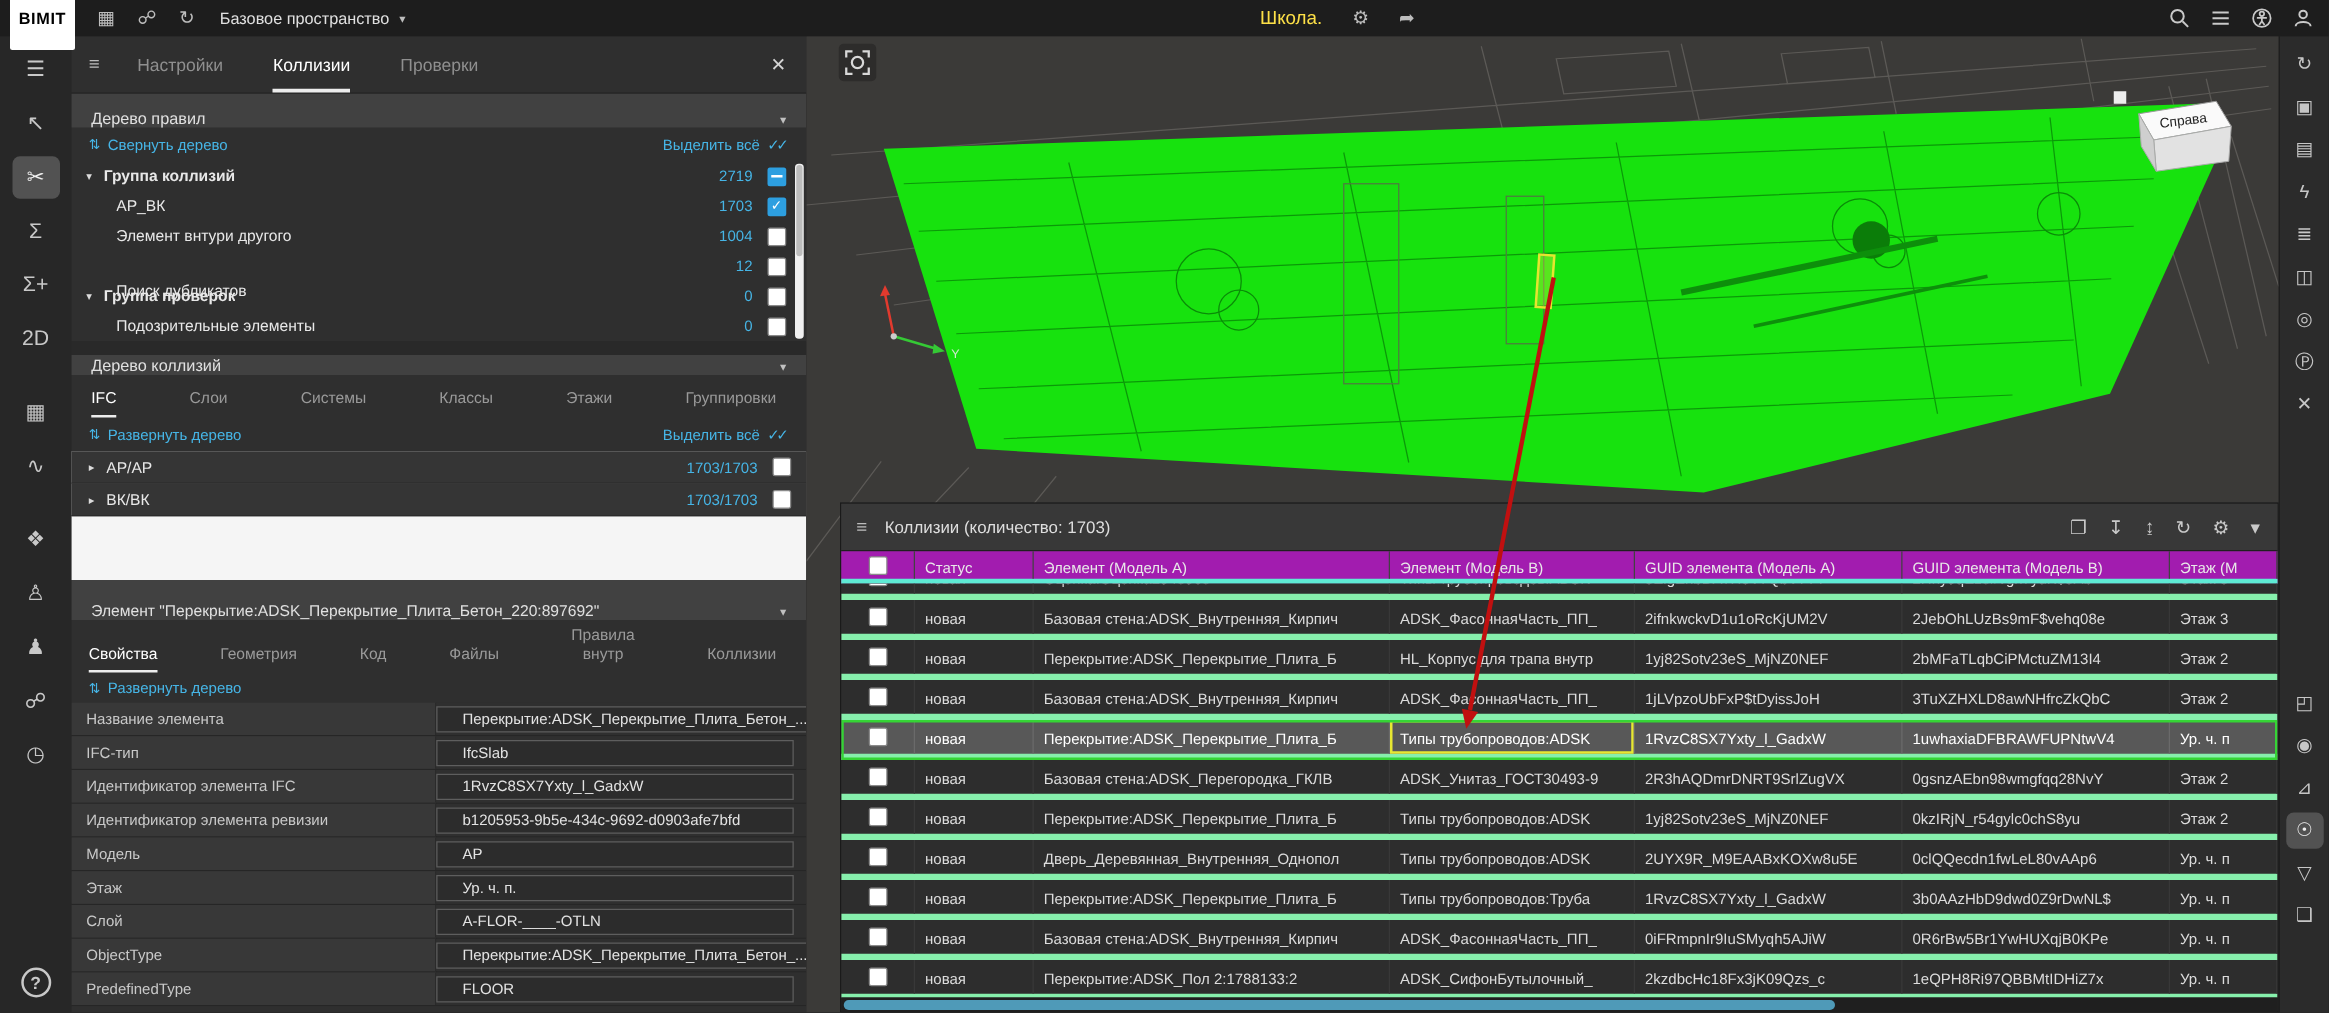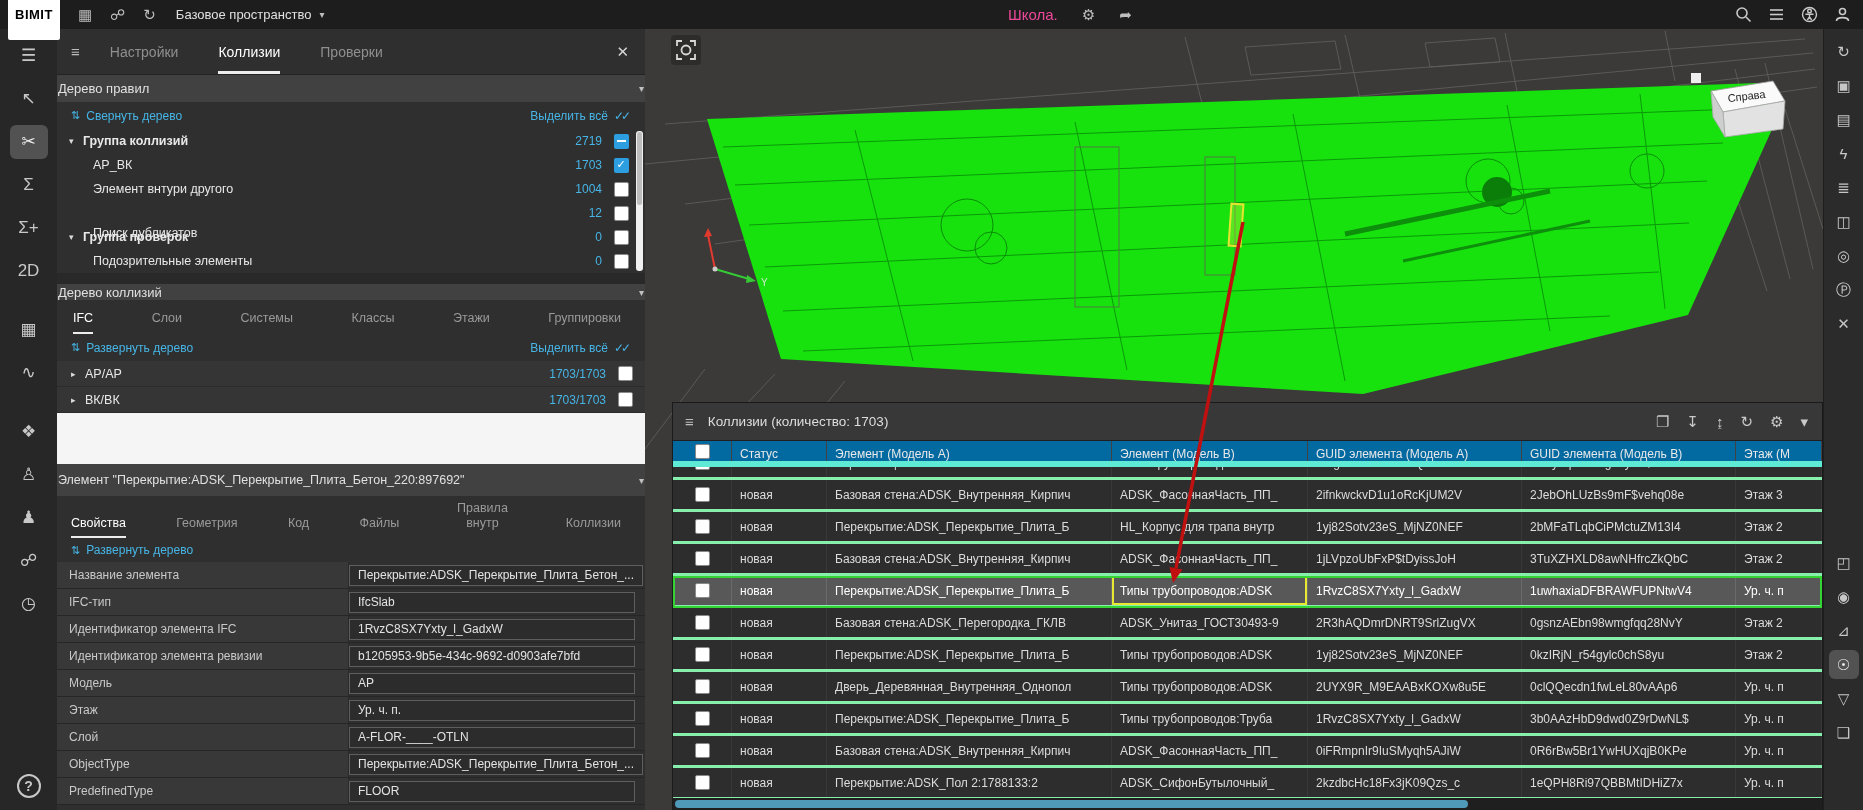--- a/index.html
+++ b/index.html
@@ -8,21 +8,21 @@
 
   
   .topbar{position:absolute;left:0;top:0;width:1863px;height:29px;background:#1d1d1d;
     display:flex;align-items:center;z-index:20}
   .logo{margin-left:8px;background:#fff;color:#000;font-weight:bold;font-size:13px;
     padding:18px 7px;border-radius:2px;letter-spacing:.5px}
   .tico{color:#bdbdbd;font-size:15px;line-height:29px;margin-left:18px;cursor:default}
   .wsel{display:flex;align-items:center;margin-left:20px;font-size:13px;color:#e0e0e0;gap:8px}
   .wsel .caret{font-size:10px;color:#bdbdbd}
   .tb-center{position:absolute;left:1008px;top:0;height:29px;display:flex;align-items:center;gap:24px}
-  .proj{font-size:15px;color:#ec4899}
+  .proj{font-size:15px;color:#fde047}
   .tb-center .tico{margin-left:0}
   .tb-right{position:absolute;right:12px;top:0;height:29px;display:flex;align-items:center;gap:16px}
   .tb-right svg{display:block}
 
   
   .left-toolbar{position:absolute;left:0;top:29px;width:57px;height:781px;background:#272727;
     display:flex;flex-direction:column;align-items:center;padding:10px 0 12px;z-index:15}
   .lt-items{display:flex;flex-direction:column;align-items:center;gap:9px}
   .tool{width:38px;height:34px;line-height:34px;text-align:center;font-size:17px;color:#c8c8c8}
   .tool.active{background:#525252;border-radius:6px;color:#f0f0f0}
@@ -41,21 +41,21 @@
   
   .left-panel{position:absolute;left:57px;top:29px;width:588px;height:781px;background:#2f2f2f;
     overflow:hidden;z-index:10}
   .lp-tabs{height:46px;display:flex;align-items:stretch;border-bottom:1px solid #232323}
   .burger{color:#bdbdbd;font-size:15px;align-self:center;margin-left:14px}
   .ltab-wrap{display:flex;gap:40px;margin-left:30px}
   .ltab{display:flex;align-items:center;font-size:14px;color:#8f8f8f;border-bottom:3px solid transparent;padding-top:3px}
   .ltab.active{color:#fff;border-bottom-color:#ededed}
   .lclose{margin-left:auto;margin-right:16px;align-self:center;color:#d5d5d5;font-size:15px}
 
-  .sec-h{height:27px;display:flex;align-items:center;padding:0 1px;background:#414141;
+  .sec-h{height:27px;display:flex;align-items:flex-end;padding:0 16px;background:#414141;
     color:#e0e0e0;font-size:13px}
   .sec-h .chev{margin-left:auto;color:#c0c0c0;font-size:10px}
   .elem-h{height:32px;font-size:12.5px}
   .link-row{height:27px;display:flex;align-items:center;padding:0 14px;font-size:12px}
   .blue{color:#46b5e6}
   .link{display:flex;align-items:center;gap:6px}
   .right-link{margin-left:auto}
   .dcheck{letter-spacing:-3px;padding-right:3px}
   .lnk-ico{font-size:11px}
 
@@ -88,42 +88,42 @@
     padding-bottom:6px;border-bottom:2px solid transparent}
   .etab.active{color:#fff;border-bottom-color:#ededed}
   .elem-link{height:24px}
 
   .props{overflow:hidden}
   .prow{display:grid;grid-template-columns:292px 1fr;height:27px;border-bottom:1px solid #262626}
   .plab{background:#383838;border-right:1px solid #2a2a2a;padding-left:12px;line-height:26px;
     font-size:12px;color:#c9c9c9;white-space:nowrap;overflow:hidden}
   .pval{background:#2f2f2f;display:flex;align-items:center}
   .pbox{margin:0 10px 0 0;width:100%;height:21px;border:1px solid #5e5e5e;background:#2c2c2c;
-    color:#e3e3e3;font-size:12px;line-height:19px;padding:0 8px;white-space:nowrap;overflow:hidden}
+    color:#e3e3e3;font-size:12px;line-height:19px;padding:0 20px;white-space:nowrap;overflow:hidden}
 
   
   .viewport{position:absolute;left:645px;top:29px;width:1178px;height:781px;background:#3b3a38;overflow:hidden}
   .focus-btn{position:absolute;left:26px;top:6px;width:30px;height:30px;background:#2d2c2b;
     border-radius:4px;display:flex;align-items:center;justify-content:center}
 
   
   .bottom-panel{position:absolute;left:672px;top:402px;width:1151px;height:408px;background:#2c2c2c;
     border:1px solid #1a1a1a;z-index:12}
   .bp-head{height:38px;display:flex;align-items:center;background:#383838;border-bottom:1px solid #1f1f1f}
   .bp-head .burger{margin-left:12px}
   .bp-title{margin-left:14px;font-size:13.5px;color:#dedede}
   .bp-icons{margin-left:auto;margin-right:14px;display:flex;gap:17px}
   .bpico{color:#c9c9c9;font-size:15px}
   .thead,.trow{display:grid;grid-template-columns:59px 95px 285px 196px 214px 214px 1fr}
-  .thead{height:26px;background:#0369a1;border-bottom:6px solid #5eead4}
+  .thead{height:26px;background:#a21caf;border-bottom:4px solid #5eead4}
   .hcell{padding:0 8px;line-height:26px;border-right:1px solid #424242;font-size:12px;color:#e9e9e9;
     white-space:nowrap;overflow:hidden}
   .hc-check{display:flex;align-items:center;justify-content:center;padding:0}
   .tbody{height:331px;overflow:hidden;background:#262626;position:relative}
-  .trow{height:32px;background:#2d2d2d;border-bottom:3px solid #86efac;color:#dcdcdc}
+  .trow{height:32px;background:#2d2d2d;border-bottom:5px solid #86efac;color:#dcdcdc}
   .trow.partial{margin-top:-19px}
   .cell{padding:0 8px;line-height:31px;border-right:1px solid #383838;font-size:12px;
     white-space:nowrap;overflow:hidden}
   .c-check{display:flex;align-items:center;justify-content:center;padding:0}
   .trow.selected{background:#585858;color:#fff;outline:2px solid #35d435;outline-offset:-2px;z-index:2;position:relative}
   .trow.selected .cell{border-right-color:#6a6a6a}
   .bhl{box-shadow:inset 0 0 0 2px #e8e832}
   .hscroll{height:12px;background:#1f1f1f;position:relative}
   .hthumb{position:absolute;left:2px;top:2px;height:8px;width:69%;background:#4f9ab8;border-radius:4px}
 

